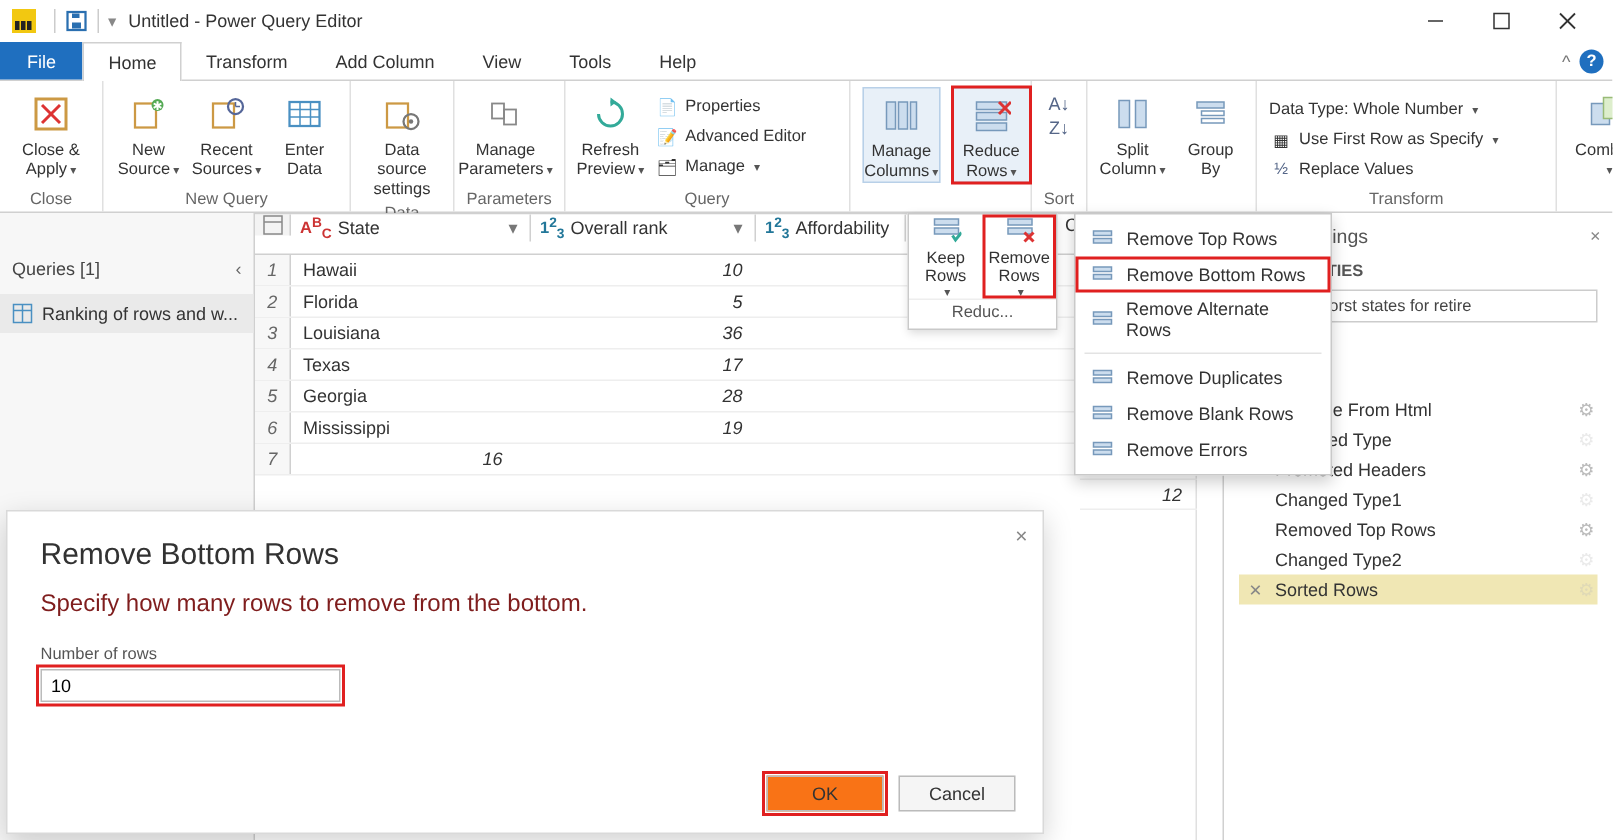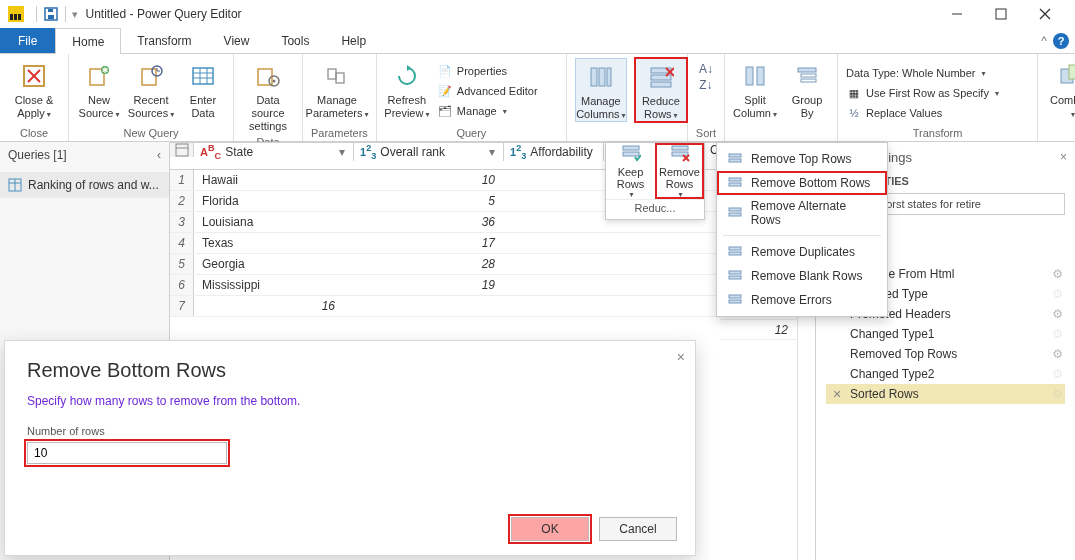--- a/index.html
+++ b/index.html
@@ -34,21 +34,21 @@
   .big-btn .label { font-size:11px; }
   .small-list { display:flex; flex-direction:column; gap:2px; justify-content:center; padding-top:4px; }
   .small-item { display:flex; align-items:center; gap:4px; font-size:11px; height:18px; }
   .small-item .sicon { width:16px; height:16px; display:flex; align-items:center; justify-content:center; }
   .hl-red { outline:2px solid #e02020; outline-offset:-1px; }
   .dropdown-caret { font-size:8px; color:#555; margin-left:2px; }
 
   
   .body { display:flex; height: calc(560px - 28px - 26px - 88px); position:relative; }
   .queries-pane { width:170px; border-right:1px solid #d0d0d0; background:#f7f7f7; display:flex; flex-direction:column; }
-  .pane-header { display:flex; align-items:flex-end; justify-content:space-between; padding:6px 8px; color:#444; font-size:12px; }
+  .pane-header { display:flex; align-items:flex-end; justify-content:space-between; padding:6px 8px; color:#444; font-size:12px;margin-top:24px; }
   .pane-header .chev { color:#666; }
   .query-item { background:#eaeaea; padding:6px 8px; display:flex; align-items:center; gap:6px; margin-top:4px; }
   .query-item .qicon { width:14px; height:14px; }
 
   .grid-area { flex:1; position:relative; background:#fff; }
   .col-headers { display:flex; height:28px; border-bottom:1px solid #d0d0d0; border-top:1px solid #d0d0d0; align-items:flex-start; }
   .corner { width:24px; border-right:1px solid #d0d0d0; background:#f3f3f3; display:flex; align-items:center; justify-content:center; }
   .col { border-right:1px solid #d0d0d0; display:flex; align-items:center; padding:0 6px; position:relative; background:#fff; }
   .col .type-icon { color:#3aa; font-size:11px; margin-right:4px; font-weight:bold; }
   .col.state { width:160px; }
@@ -93,27 +93,27 @@
   .dropdown-menu .sep { height:1px; background:#e3e3e3; margin:4px 6px; }
   .dropdown-menu .mi.hl { outline:2px solid #e02020; outline-offset:-2px; }
 
   
   .num-col { position:absolute; top:220px; left:720px; width:78px; z-index:2; }
   .num-col .nrow { height:20px; border-bottom:1px solid #eee; display:flex; align-items:center; justify-content:flex-end; padding-right:10px; font-style:italic; font-size:12px; }
 
   
   .dialog { position:absolute; left:4px; top:340px; width:692px; height:216px; background:#fff; border:1px solid #d9d9d9; box-shadow:0 6px 18px rgba(0,0,0,0.18); z-index:50; padding:18px 22px; }
   .dialog h2 { margin:0 0 12px 0; font-size:20px; font-weight:normal; color:#323232; }
-  .dialog .desc { font-size:12px; color:#6d28d9; margin-bottom:16px; }
+  .dialog .desc { font-size:16px; color:#7f1d1d; margin-bottom:16px; }
   .dialog label { font-size:11px; color:#555; }
   .dialog .num-input { width:200px; height:22px; border:1px solid #bbb; padding:2px 6px; margin-top:4px; font-size:12px; outline:2px solid #e02020; outline-offset:1px; }
   .dialog .dlg-close { position:absolute; top:8px; right:10px; color:#888; font-size:14px; }
   .dialog .buttons-row { position:absolute; bottom:14px; right:18px; display:flex; gap:10px; }
   .dialog .btn { width:78px; height:24px; border:1px solid #bbb; background:#f5f5f5; display:flex; align-items:center; justify-content:center; font-size:12px; }
-  .dialog .btn.ok { background:#fca5a5; outline:2px solid #e02020; outline-offset:1px; }
+  .dialog .btn.ok { background:#f97316; outline:2px solid #e02020; outline-offset:1px; }
 
   
   svg { display:block; }
 </style>
 </head>
 <body>
 
 <div class="titlebar">
   <div class="pbi-logo"></div>
   <div class="qat-sep"></div>
@@ -143,20 +143,21 @@
         <line x1="1" y1="1" x2="11" y2="11" stroke="#333" stroke-width="1.2"></line>
         <line x1="11" y1="1" x2="1" y2="11" stroke="#333" stroke-width="1.2"></line>
       </svg>
     </div>
 </div>
 
 <div class="menubar">
   <div class="file-tab">File</div>
   <div class="tab active">Home</div>
   <div class="tab">Transform</div>
+  <div class="tab">Add Column</div>
   <div class="tab">View</div>
   <div class="tab">Tools</div>
   <div class="tab">Help</div>
   <div class="right">
     <span style="color:#777">^</span>
     <div class="help-circle">?</div>
   </div>
 </div>
 
 <div class="ribbon">

